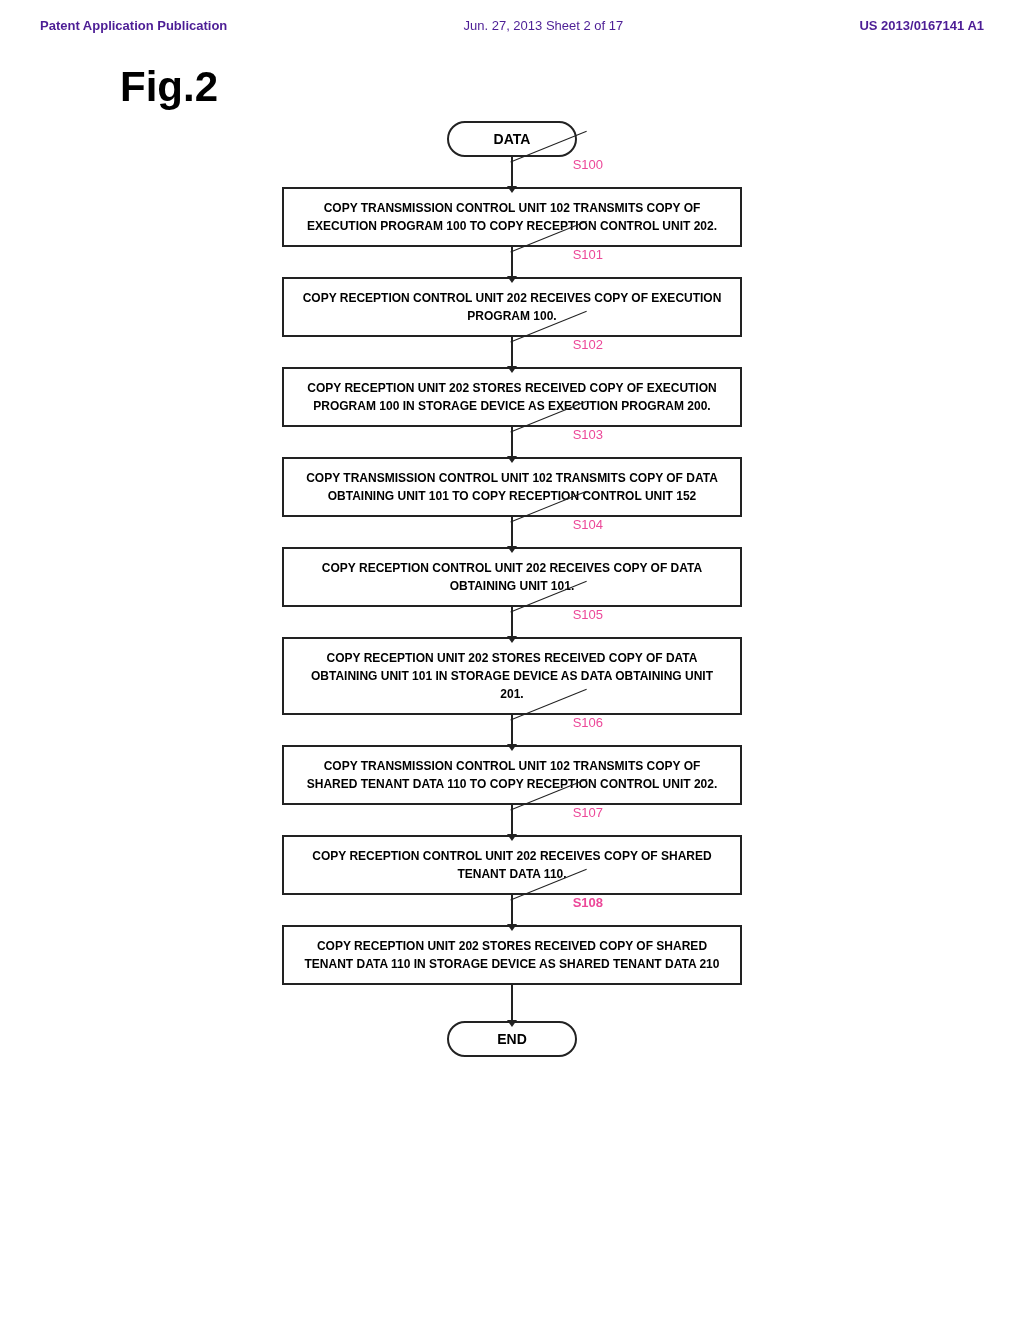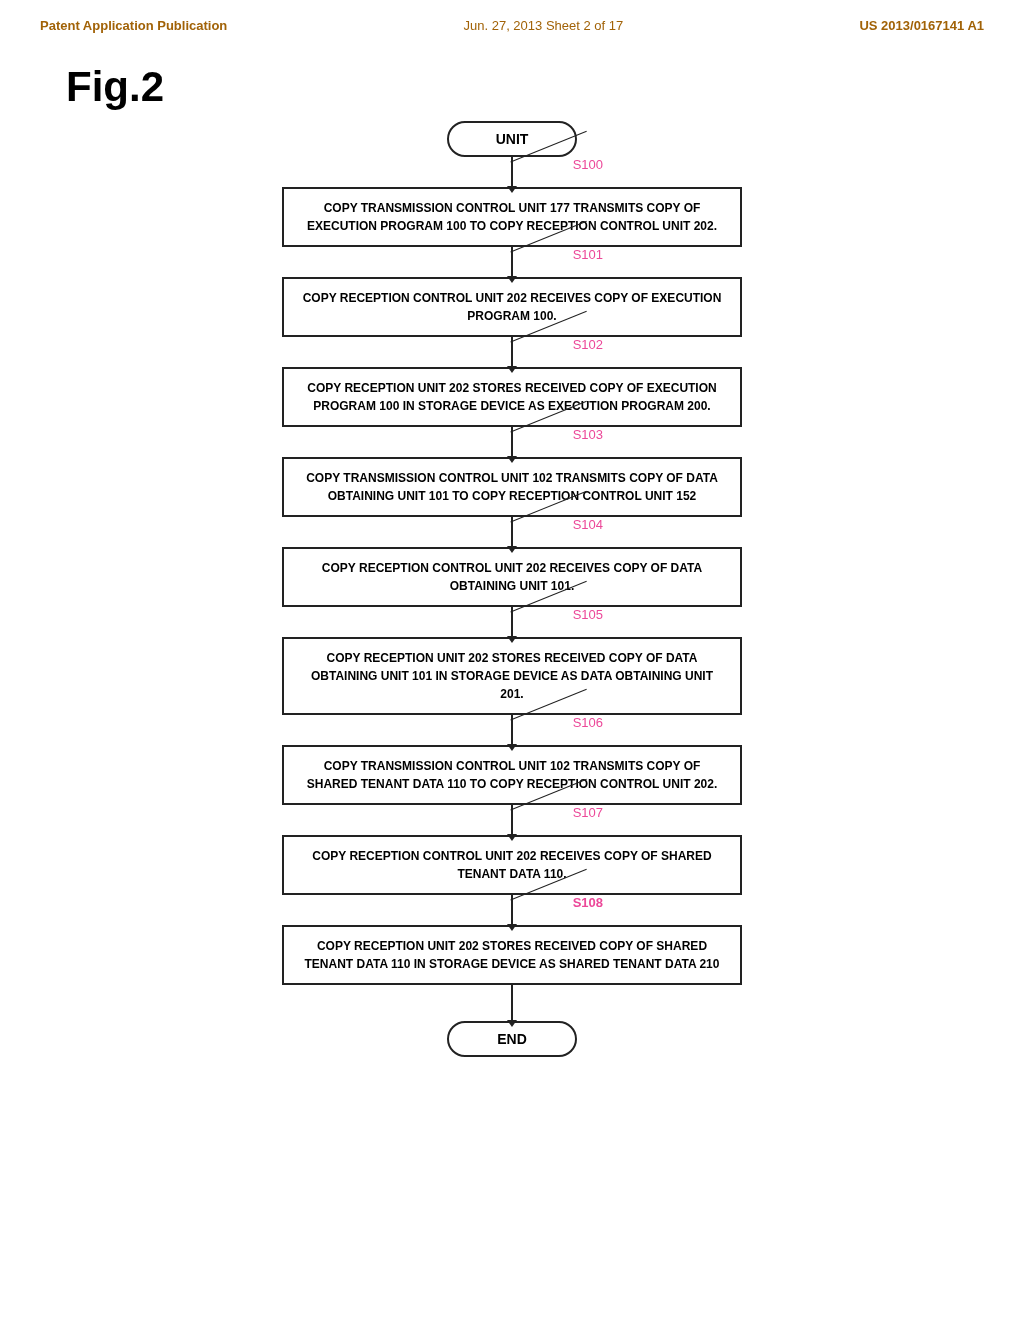--- a/index.html
+++ b/index.html
@@ -9,39 +9,39 @@
       width: 1024px;
       min-height: 1320px;
       position: relative;
     }
 
     .page-header {
       display: flex;
       justify-content: space-between;
       padding: 18px 40px 10px 40px;
       font-size: 13px;
-      color: #a16207;
+      color: #4c1d95;
     }
 
     .header-left { font-weight: bold; }
     .header-center { text-align: center; }
     .header-right { font-weight: bold; }
 
     .diagram-area {
       display: flex;
       flex-direction: column;
       align-items: center;
       padding: 20px 0 30px 0;
     }
 
     .fig-title {
       font-size: 42px;
       font-weight: bold;
       align-self: flex-start;
-      margin-left: 66px;
+      margin-left: 120px;
       margin-bottom: 10px;
     }
 
     .flowchart {
       display: flex;
       flex-direction: column;
       align-items: center;
       width: 500px;
       position: relative;
     }
@@ -113,32 +113,32 @@
   <span class="header-center">Jun. 27, 2013  Sheet 2 of 17</span>
   <span class="header-right">US 2013/0167141 A1</span>
 </div>
 
 <div class="diagram-area">
   <div class="fig-title">Fig.2</div>
 
   <div class="flowchart">
 
     <div class="pill-box">
-      <span>UNIT</span>
+      <span>DATA</span>
     </div>
 
     <div style="position:relative; display:flex; flex-direction:column; align-items:center;">
       <div class="v-arrow" style="height:30px;">
         <span class="s-line" style="right:-82px; top:4px; width:82px; transform:rotate(-22deg);"></span>
         <span class="s-label" style="right:-90px; top:0px; font-size:13px;">S100</span>
       </div>
     </div>
 
     <div class="step-box">
-      <span>COPY TRANSMISSION CONTROL UNIT 177 TRANSMITS COPY OF EXECUTION PROGRAM 100 TO COPY RECEPTION CONTROL UNIT 202.</span>
+      <span>COPY TRANSMISSION CONTROL UNIT 102 TRANSMITS COPY OF EXECUTION PROGRAM 100 TO COPY RECEPTION CONTROL UNIT 202.</span>
     </div>
 
     <div style="position:relative; display:flex; flex-direction:column; align-items:flex-start;">
       <div class="v-arrow" style="height:30px;">
         <span class="s-line" style="right:-82px; top:4px; width:82px; transform:rotate(-22deg);"></span>
         <span class="s-label" style="right:-90px; top:0px;">S101</span>
       </div>
     </div>
 
     <div class="step-box">

